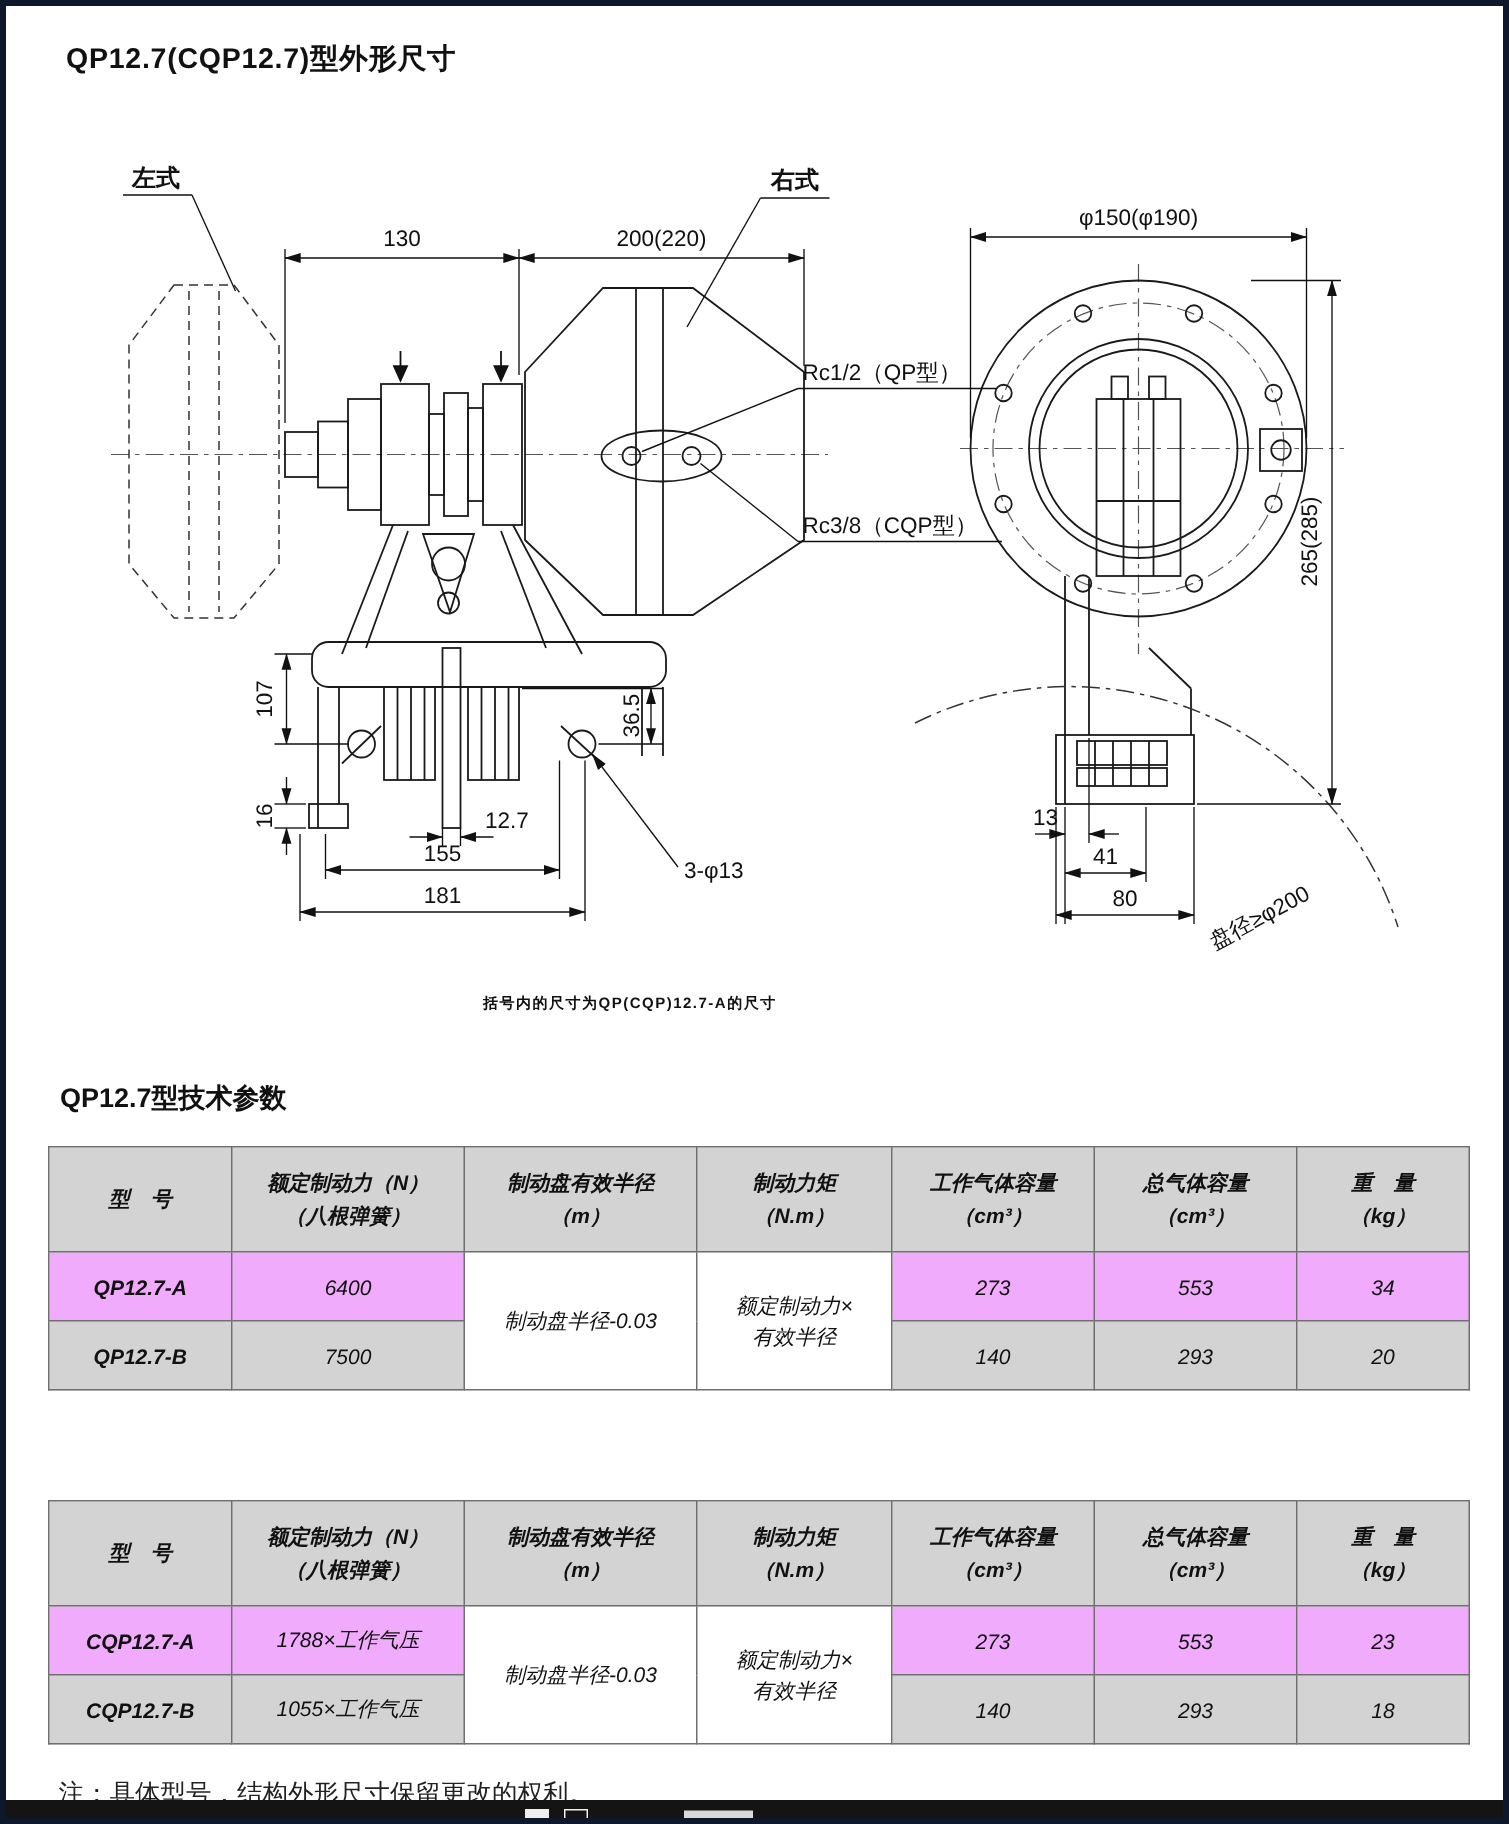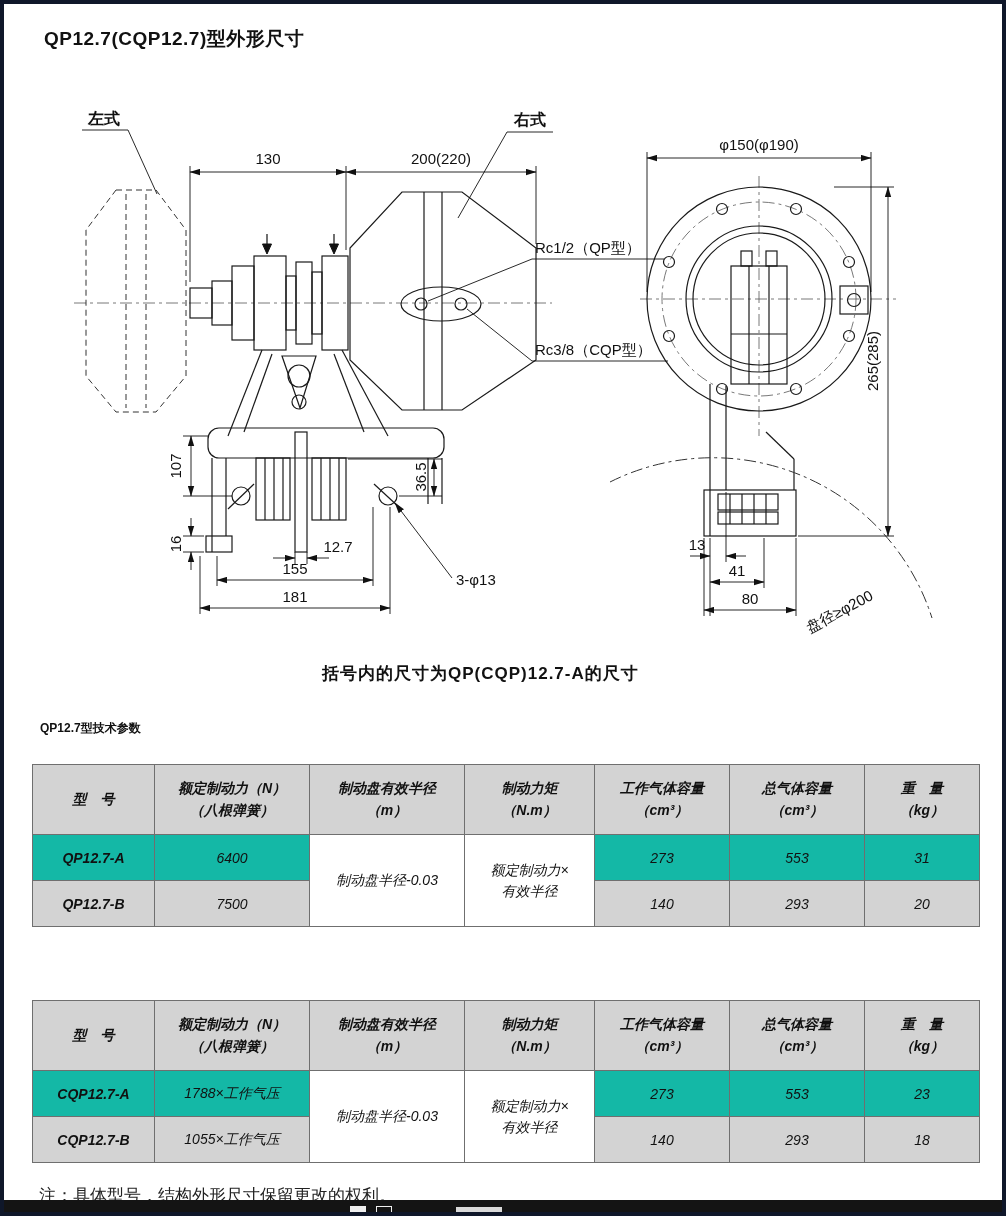--- a/index.html
+++ b/index.html
@@ -4,29 +4,29 @@
 <style>
   * { margin:0; padding:0; box-sizing:border-box; }
   body { background:#ffffff; }
   .page {
     position:relative; width:1006px; height:1216px; background:#ffffff;
     font-family:"Liberation Sans","DejaVu Sans",sans-serif; color:#111;
     overflow:hidden; border:4px solid #0f172a;
   }
   .abs { position:absolute; }
   .doc-title { font-size:19px; font-weight:700; letter-spacing:0.5px; }
-  .tbl-title { font-size:12px; font-weight:700;text-align:center; }
-  .caption { font-size:17px; font-weight:600; letter-spacing:1px; }
+  .tbl-title { font-size:18px; font-weight:700;text-align:center; }
+  .caption { font-size:10px; font-weight:600; letter-spacing:1px; }
   table.spec { border-collapse:collapse; table-layout:fixed; background:#fff; width:947px;font-style:italic; }
   table.spec th, table.spec td {
     border:1px solid #6f6f6f; text-align:center; vertical-align:middle;
     font-size:14px; padding:2px 4px;
   }
   table.spec th { background:var(--header-bg,#d3d3d3); font-weight:700; height:70px; line-height:1.55; }
-  table.spec td { height:46px; background:#14b8a6; }
+  table.spec td { height:46px; background:#f0abfc; }
   table.spec tr.alt td { background:var(--alt-bg,#d3d3d3); }
   table.spec td.merged { background:#fff; line-height:1.45; }
   table.spec td.model { font-weight:700; }
   .footnote { font-size:17px; color:#222; }
   .footer-bar { background:var(--footer-bg,#141414); }
   .mark { position:absolute; }
   svg text { font-family:"Liberation Sans","DejaVu Sans",sans-serif; fill:#111; }
   svg text.dim { font-size:15px; }
   svg text.lbl { font-size:16px; font-weight:700; }
 </style>
@@ -266,21 +266,21 @@
       <tr>
         <td class="model">QP12.7-A</td>
         <td>6400</td>
         <td rowspan="2" class="merged">制动盘半径-0.03</td>
         <td rowspan="2" class="merged">
           <div>额定制动力×</div>
           <div>有效半径</div>
         </td>
         <td>273</td>
         <td>553</td>
-        <td>31</td>
+        <td>34</td>
       </tr>
       <tr class="alt">
         <td class="model">QP12.7-B</td>
         <td>7500</td>
         <td>140</td>
         <td>293</td>
         <td>20</td>
       </tr>
     </tbody>
   </table>

